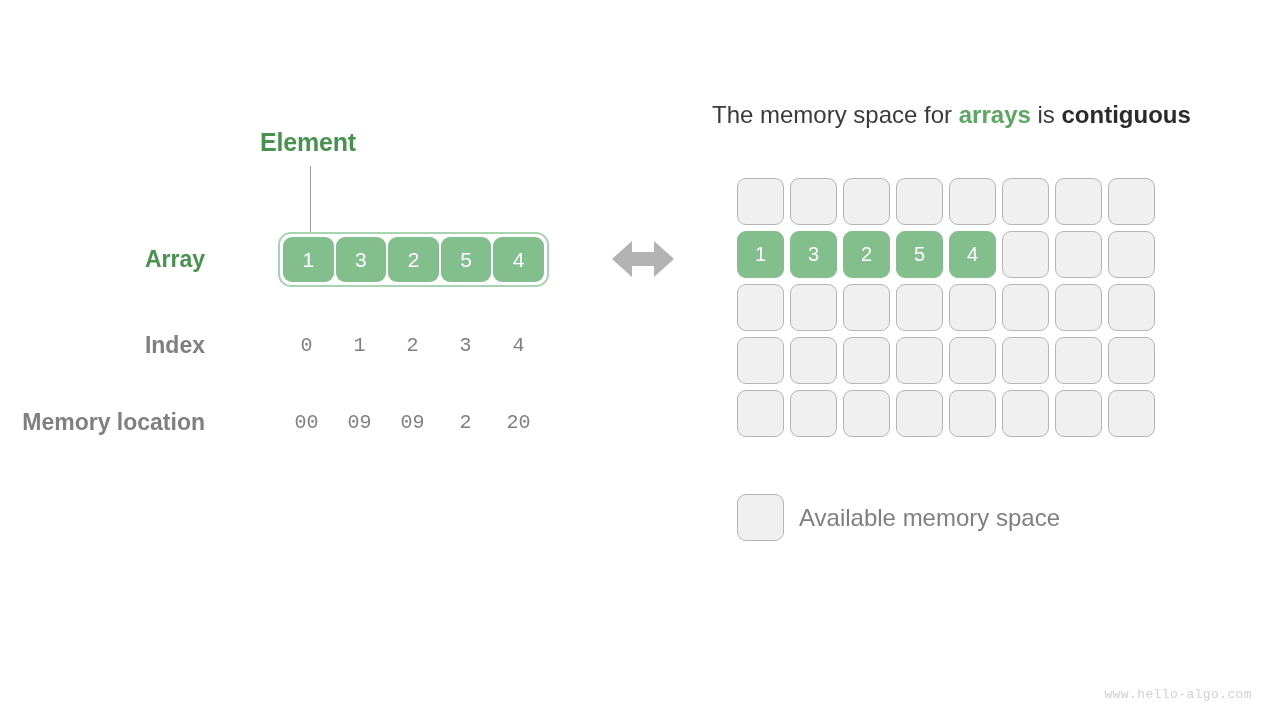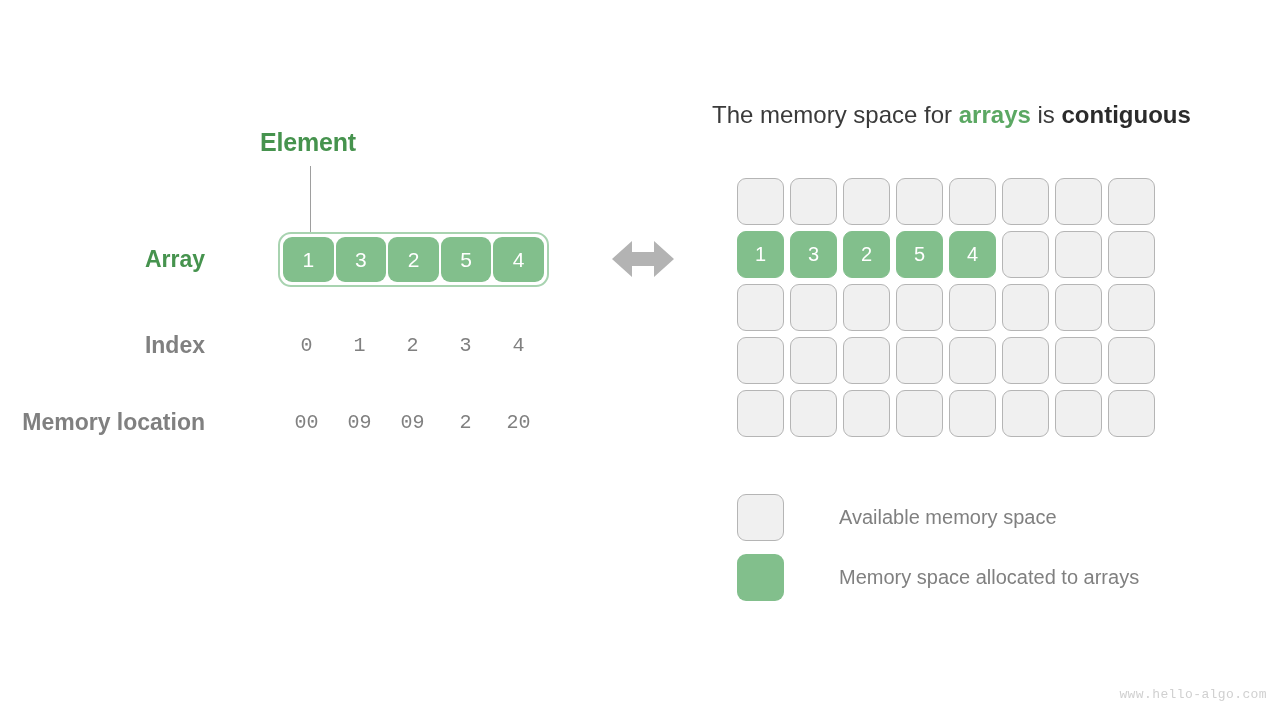--- a/index.html
+++ b/index.html
@@ -184,30 +184,29 @@
     flex: 0 0 auto;
   }
   .legend-swatch.free {
     background: #F0F0F0;
     border: 1.4px solid #B5B5B5;
   }
   .legend-swatch.used {
     background: #82BF8C;
   }
   .legend-text {
-    font-size: 20px;
+    font-size: 24px;
     color: #808080;
     white-space: nowrap;
-    margin-left: 40px;
   }
 
   
   #footer-watermark {
     position: absolute;
-    right: 13px; bottom: 18px;
+    right: 28px; bottom: 18px;
     font-family: "Liberation Mono", monospace;
     font-size: 13px;
     color: #D0D0D0;
     letter-spacing: 0.4px;
   }
 </style>
 </head>
 <body>
 
 <div id="left-panel">
@@ -299,21 +298,17 @@
       <div class="mem-cell free"></div>
       <div class="mem-cell free"></div>
       <div class="mem-cell free"></div>
     </div>
 
   <div id="legend">
     <div class="legend-row">
       <div class="legend-swatch free"></div>
       <div class="legend-text">Available memory space</div>
     </div>
-    <div class="legend-row">
-      <div class="legend-swatch used"></div>
-      <div class="legend-text">Memory space allocated to arrays</div>
-    </div>
   </div>
 
 </div>
 
 <div id="footer-watermark">www.hello-algo.com</div>
 
 </body></html>

